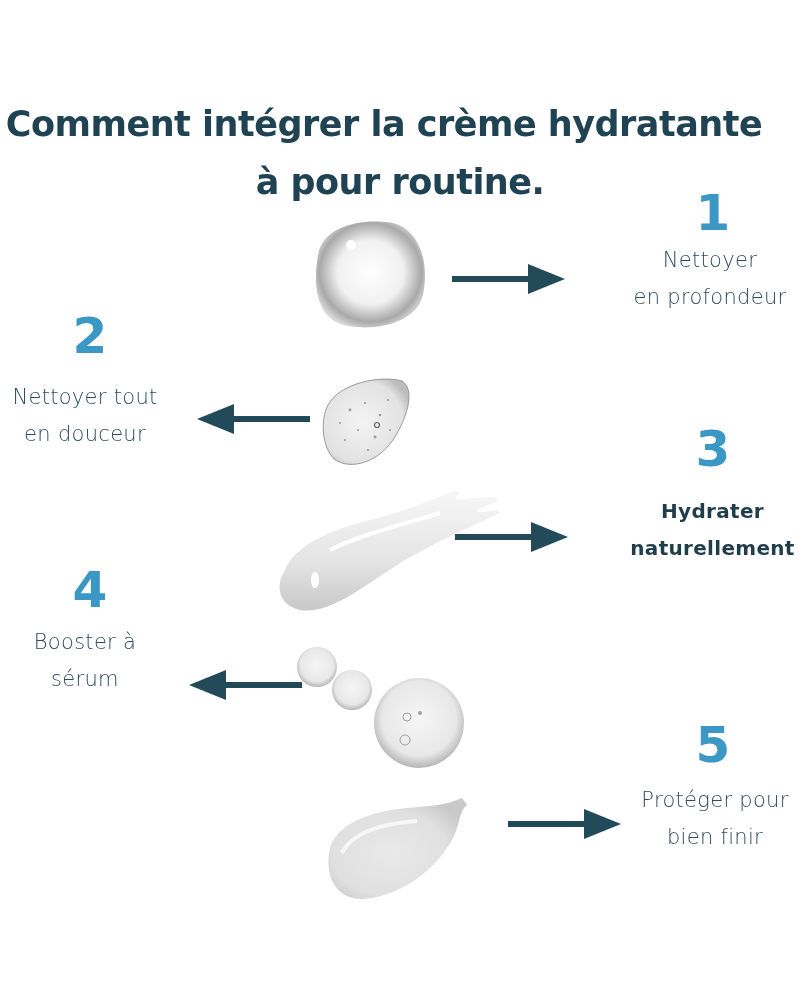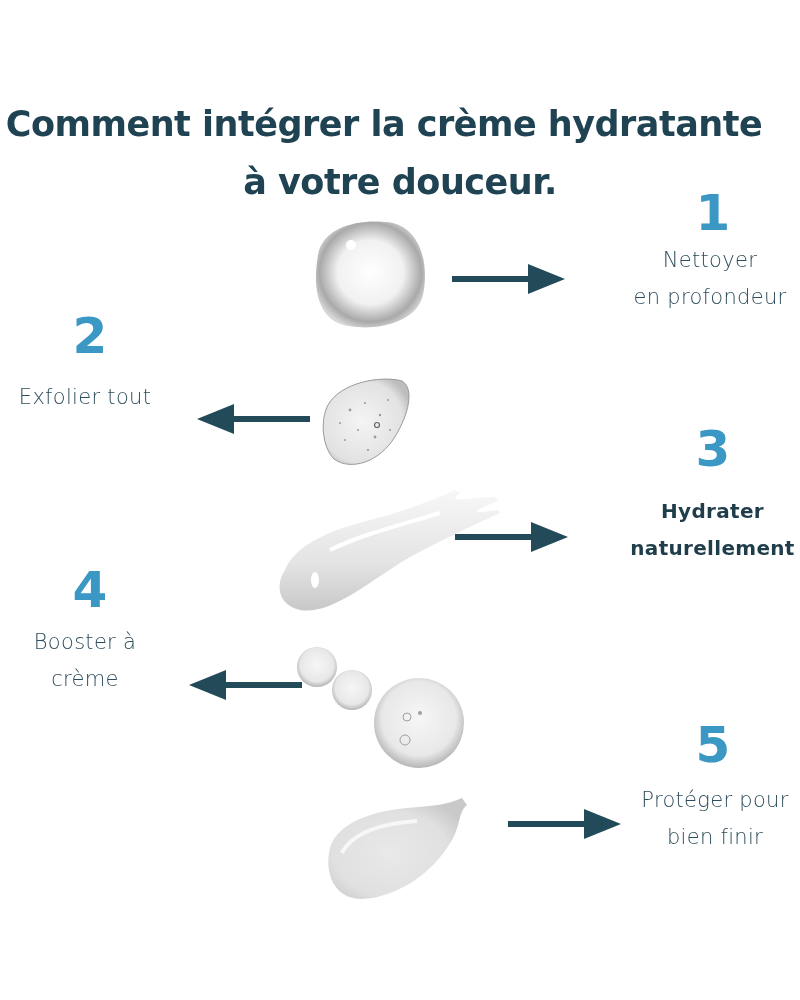--- a/index.html
+++ b/index.html
@@ -16,21 +16,21 @@
          color: #2e4d5c; line-height: 37px; text-align: center; letter-spacing: 0.3px;
          font-weight: 300; }
   .lbl.bold { font-weight: bold; color: #1f3d4a; font-size: 20px; }
   .arrow { position: absolute; }
   .swatch { position: absolute; }
 </style>
 </head>
 <body>
 
 <h1 class="title t1">Comment intégrer la crème hydratante</h1>
-<h1 class="title t2">à votre douceur.</h1>
+<h1 class="title t2">à pour routine.</h1>
 
 <div>
   <svg class="swatch" style="left:308px;top:215px" width="130" height="120" viewBox="0 0 130 120">
     <defs>
       <radialGradient id="g1" cx="50%" cy="48%" r="55%">
         <stop offset="0%" stop-color="#ffffff"></stop>
         <stop offset="55%" stop-color="#f1f1f1"></stop>
         <stop offset="85%" stop-color="#a9a9a9"></stop>
         <stop offset="100%" stop-color="#d8d8d8"></stop>
       </radialGradient>
@@ -45,21 +45,22 @@
   <div class="num" style="left:683px;top:188px;width:60px">1</div>
   <div class="lbl" style="left:600px;top:242px;width:220px">
     <div>Nettoyer</div>
     <div>en profondeur</div>
   </div>
 </div>
 
 <div>
   <div class="num" style="left:60px;top:311px;width:60px">2</div>
   <div class="lbl" style="left:0px;top:379px;width:170px">
-    <div>Exfolier tout</div>
+    <div>Nettoyer tout</div>
+    <div>en douceur</div>
   </div>
   <svg class="arrow" style="left:196px;top:402px" width="114" height="34" viewBox="0 0 114 34">
     <rect x="34" y="14" width="80" height="6" fill="#234a59"></rect>
     <polygon points="38,2 1,17 38,32" fill="#234a59"></polygon>
   </svg>
   <svg class="swatch" style="left:320px;top:375px" width="95" height="95" viewBox="0 0 95 95">
     <defs>
       <radialGradient id="g2" cx="45%" cy="50%" r="60%">
         <stop offset="0%" stop-color="#f4f4f4"></stop>
         <stop offset="80%" stop-color="#e2e2e2"></stop>
@@ -104,21 +105,21 @@
   <div class="lbl bold" style="left:600px;top:493px;width:225px">
     <div>Hydrater</div>
     <div>naturellement</div>
   </div>
 </div>
 
 <div>
   <div class="num" style="left:60px;top:565px;width:60px">4</div>
   <div class="lbl" style="left:0px;top:624px;width:170px">
     <div>Booster à</div>
-    <div>crème</div>
+    <div>sérum</div>
   </div>
   <svg class="arrow" style="left:188px;top:668px" width="114" height="34" viewBox="0 0 114 34">
     <rect x="34" y="14" width="80" height="6" fill="#234a59"></rect>
     <polygon points="38,2 1,17 38,32" fill="#234a59"></polygon>
   </svg>
   <svg class="swatch" style="left:295px;top:645px" width="175" height="130" viewBox="0 0 175 130">
     <defs>
       <radialGradient id="g4" cx="50%" cy="45%" r="55%">
         <stop offset="0%" stop-color="#f6f6f6"></stop>
         <stop offset="75%" stop-color="#e8e8e8"></stop>

